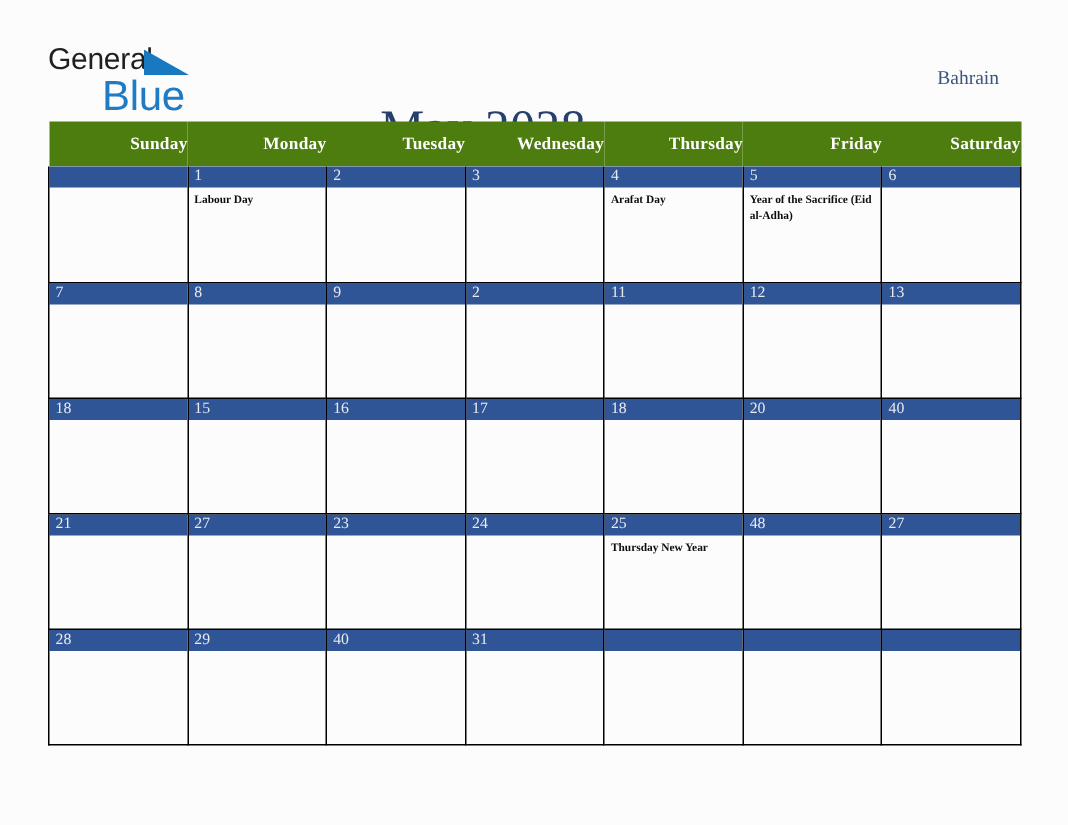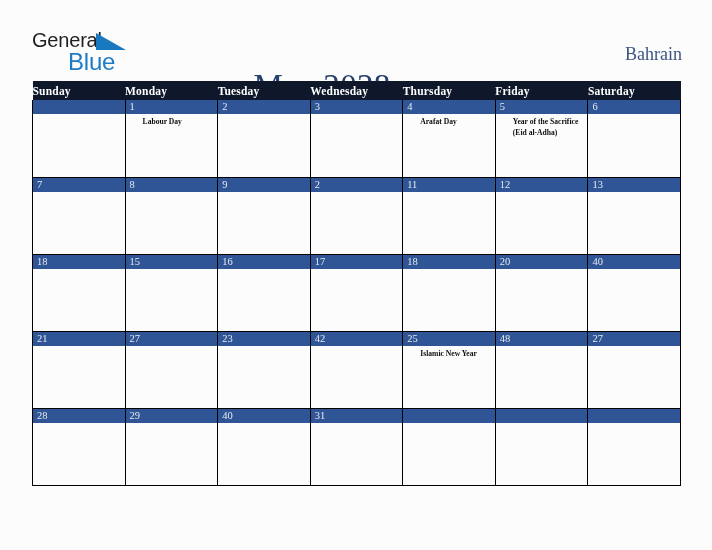--- a/index.html
+++ b/index.html
@@ -49,66 +49,66 @@
     left: 64px;
     top: 3px;
     width: 30px;
     height: 17px;
   }
   .logo-row2 {
     position: absolute;
     left: 36px;
     top: 20px;
     font-family: "Liberation Sans", sans-serif;
-    font-size: 24px;
+    font-size: 28px;
     color: #1f7bc4;
     letter-spacing: -0.2px;
   }
 
   .month-title {
     position: absolute;
     left: 0;
     top: 26px;
     width: 644px;
     text-align: center;
     font-family: "Liberation Serif", serif;
     font-size: 33px;
     font-weight: normal;
     color: #27406b;
     letter-spacing: 0.3px;
     margin-top: 42px;
   }
 
   .country {
     position: absolute;
-    right: 30px;
+    right: 46px;
     top: 44px;
     font-family: "Liberation Serif", serif;
-    font-size: 18px;
+    font-size: 13px;
     color: #3c5580;
   }
 
   
   .cal {
     position: absolute;
     left: 32px;
     top: 81px;
     width: 649px;
     border-collapse: collapse;
     table-layout: fixed;
   }
 
   .cal th {
-    background: #0f172a;
+    background: #4d7c0f;
     color: #ffffff;
     font-family: "Liberation Serif", serif;
     font-size: 11.5px;
     font-weight: bold;
-    height: 19px;
-    text-align: left;
+    height: 30px;
+    text-align: right;
     border: none;
     letter-spacing: 0.2px;
   }
 
   .cal td {
     vertical-align: top;
     border: 1px solid #000000;
     border-top: none;
     padding: 0;
     height: 77px;
@@ -131,21 +131,20 @@
   .events {
     padding: 3px 5px 0 4px;
   }
   .event {
     font-family: "Liberation Serif", serif;
     font-size: 7.6px;
     line-height: 10.5px;
     color: #0d0d0d;
     font-weight: bold;
     word-wrap: break-word;
-    margin-left: 13px;
   }
 </style>
 </head>
 <body>
 
 <div id="page">
 
   <div class="header">
 
     <div class="logo">
@@ -280,27 +279,27 @@
           </td>
           <td>
             <span class="daynum">27</span>
             <div class="events"></div>
           </td>
           <td>
             <span class="daynum">23</span>
             <div class="events"></div>
           </td>
           <td>
-            <span class="daynum">42</span>
+            <span class="daynum">24</span>
             <div class="events"></div>
           </td>
           <td>
             <span class="daynum">25</span>
             <div class="events">
-              <div class="event">Islamic New Year</div>
+              <div class="event">Thursday New Year</div>
             </div>
           </td>
           <td>
             <span class="daynum">48</span>
             <div class="events"></div>
           </td>
           <td>
             <span class="daynum">27</span>
             <div class="events"></div>
           </td>

